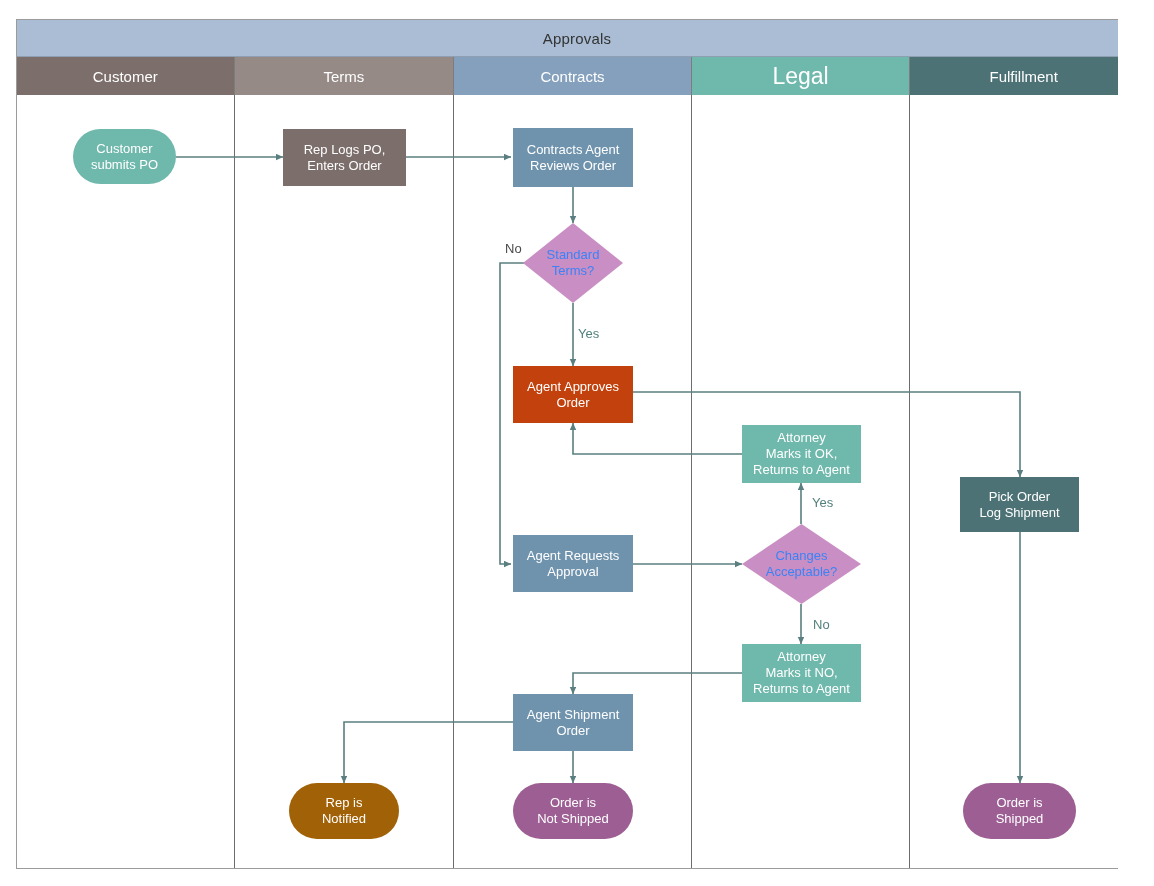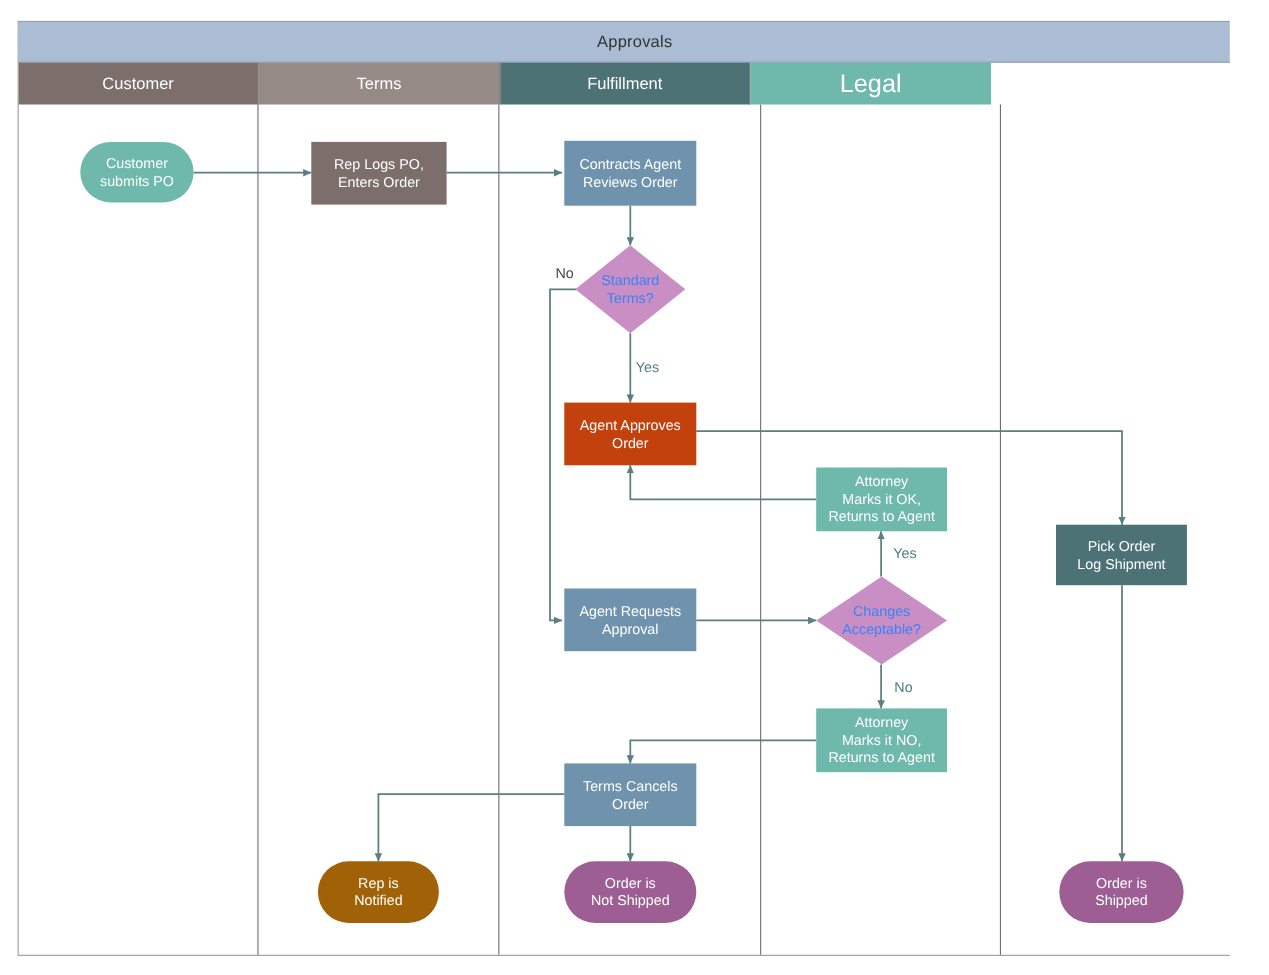--- a/index.html
+++ b/index.html
@@ -129,22 +129,23 @@
 
 <div id="canvas">
 
   <div id="pool">
 
     <div id="pool-title">Approvals</div>
 
     <div id="lane-headers">
       <div class="lane-head" style="width:218px;background:#7c6f6b;">Customer</div>
       <div class="lane-head" style="width:220px;background:#958a86;">Terms</div>
+      <div class="lane-head" style="width:238px;background:#85a0bd;">Contracts</div>
+      <div class="lane-head big" style="width:219px;background:#6fb8ac;">Legal</div>
       <div class="lane-head" style="width:227px;background:#4d7275;">Fulfillment</div>
-      <div class="lane-head big" style="width:219px;background:#6fb8ac;">Legal</div>
     </div>
 
     <div id="lane-bodies">
       <div class="lane-body" style="width:218px;"></div>
       <div class="lane-body" style="width:220px;"></div>
       <div class="lane-body" style="width:238px;"></div>
       <div class="lane-body" style="width:219px;"></div>
       <div class="lane-body" style="width:227px;"></div>
     </div>
   </div>
@@ -234,21 +235,21 @@
 Acceptable?</span>
   </div>
 
   <div class="node process" style="left:742px;top:644px;width:119px;height:58px;background:#6fb8ac;">
     <span>Attorney
 Marks it NO,
 Returns to Agent</span>
   </div>
 
   <div class="node process" style="left:513px;top:694px;width:120px;height:57px;background:#6f93ad;">
-    <span>Terms Cancels
+    <span>Agent Shipment
 Order</span>
   </div>
 
   <div class="node process" style="left:960px;top:477px;width:119px;height:55px;background:#4d7275;">
     <span>Pick Order
 Log Shipment</span>
   </div>
 
   <div class="node terminator" style="left:289px;top:783px;width:110px;height:56px;background:#a16207;">
     <span>Rep is

